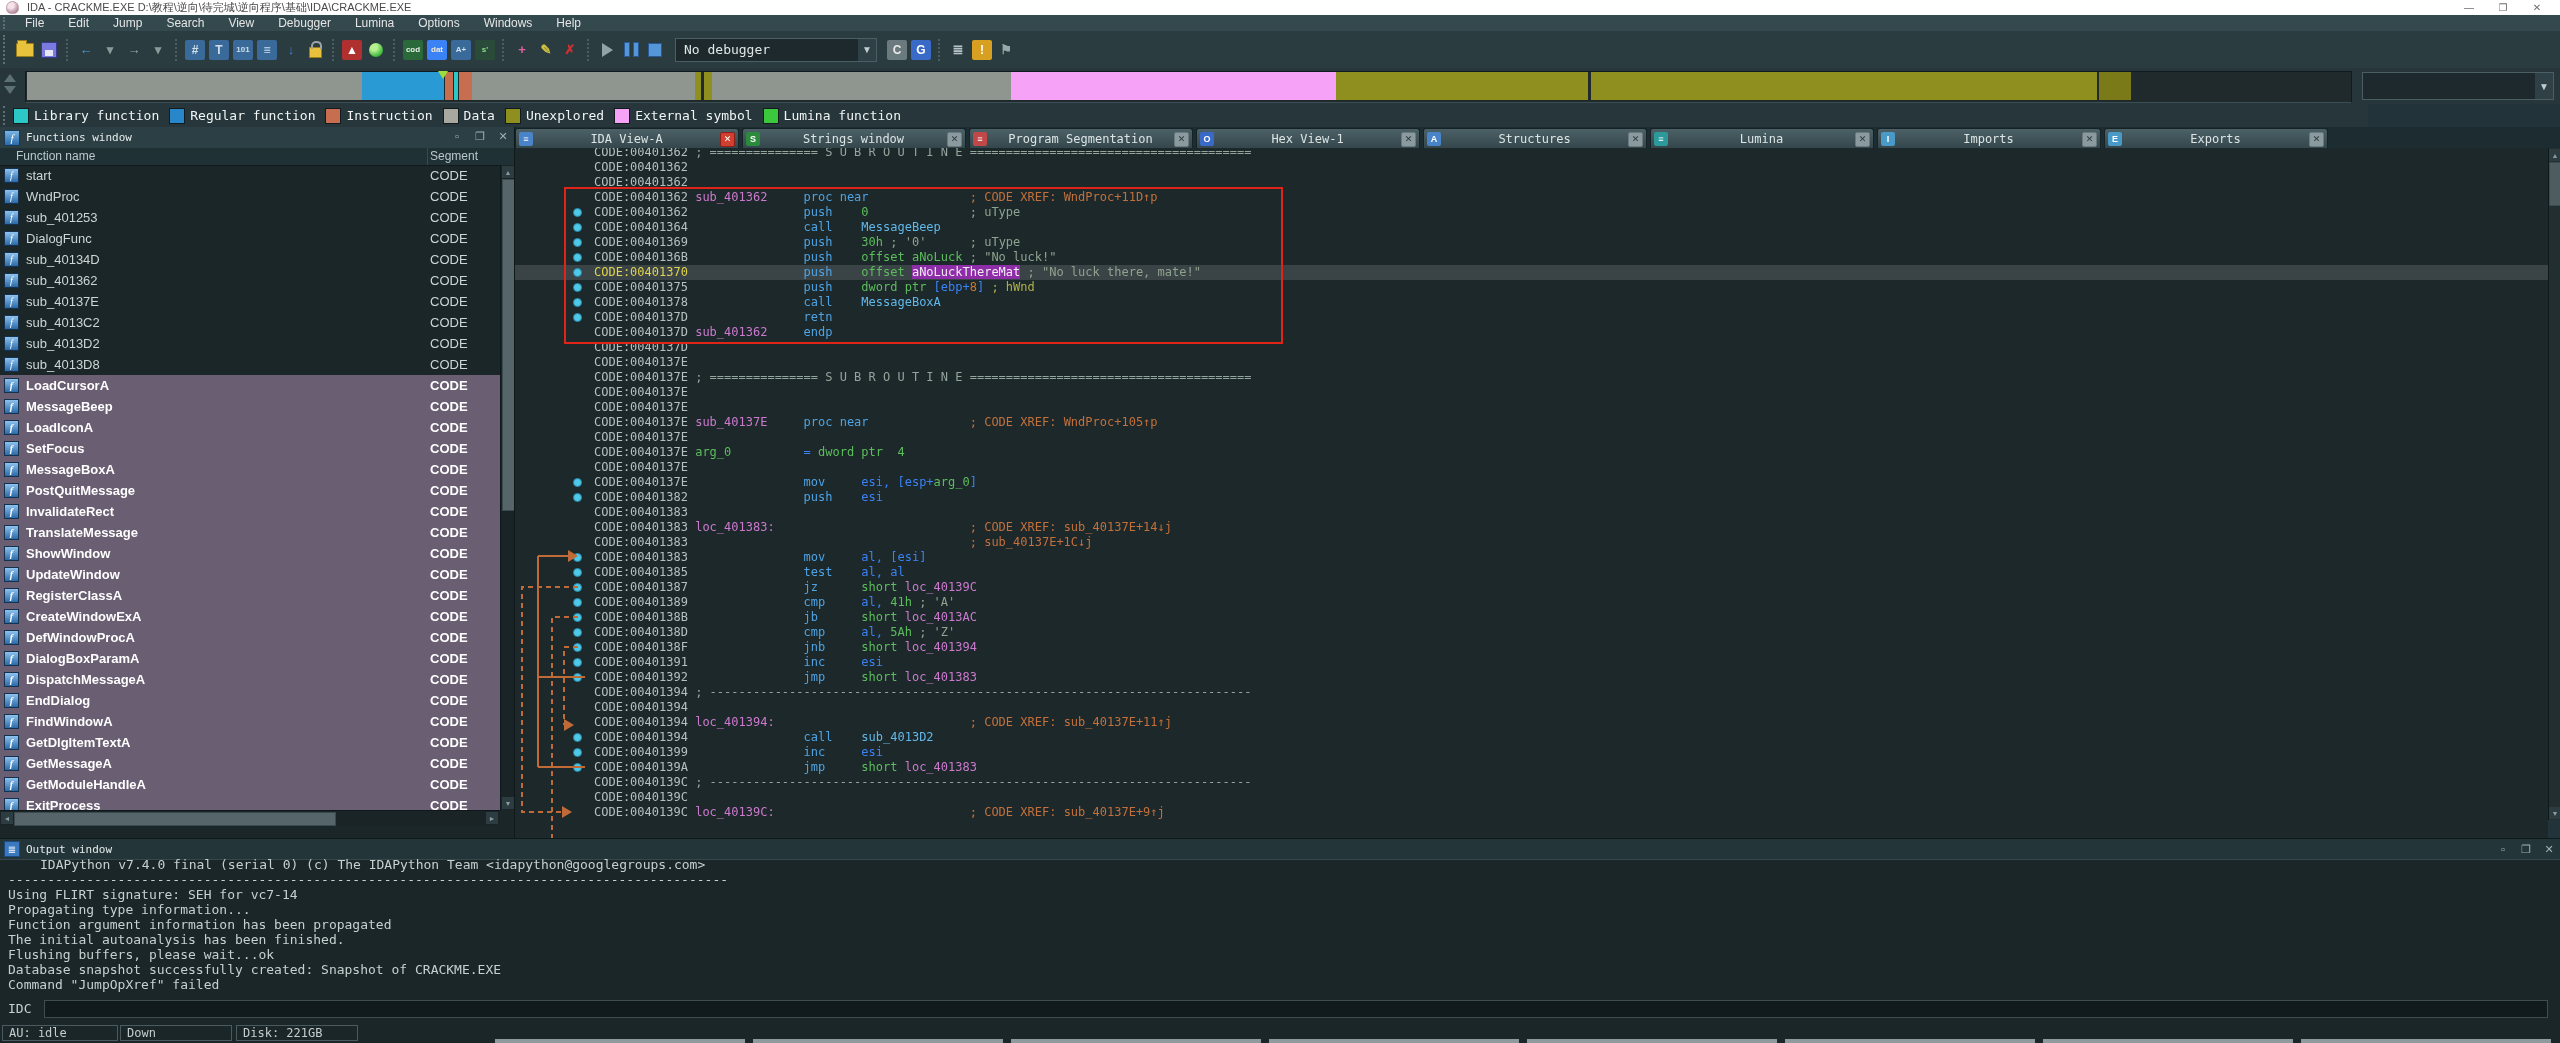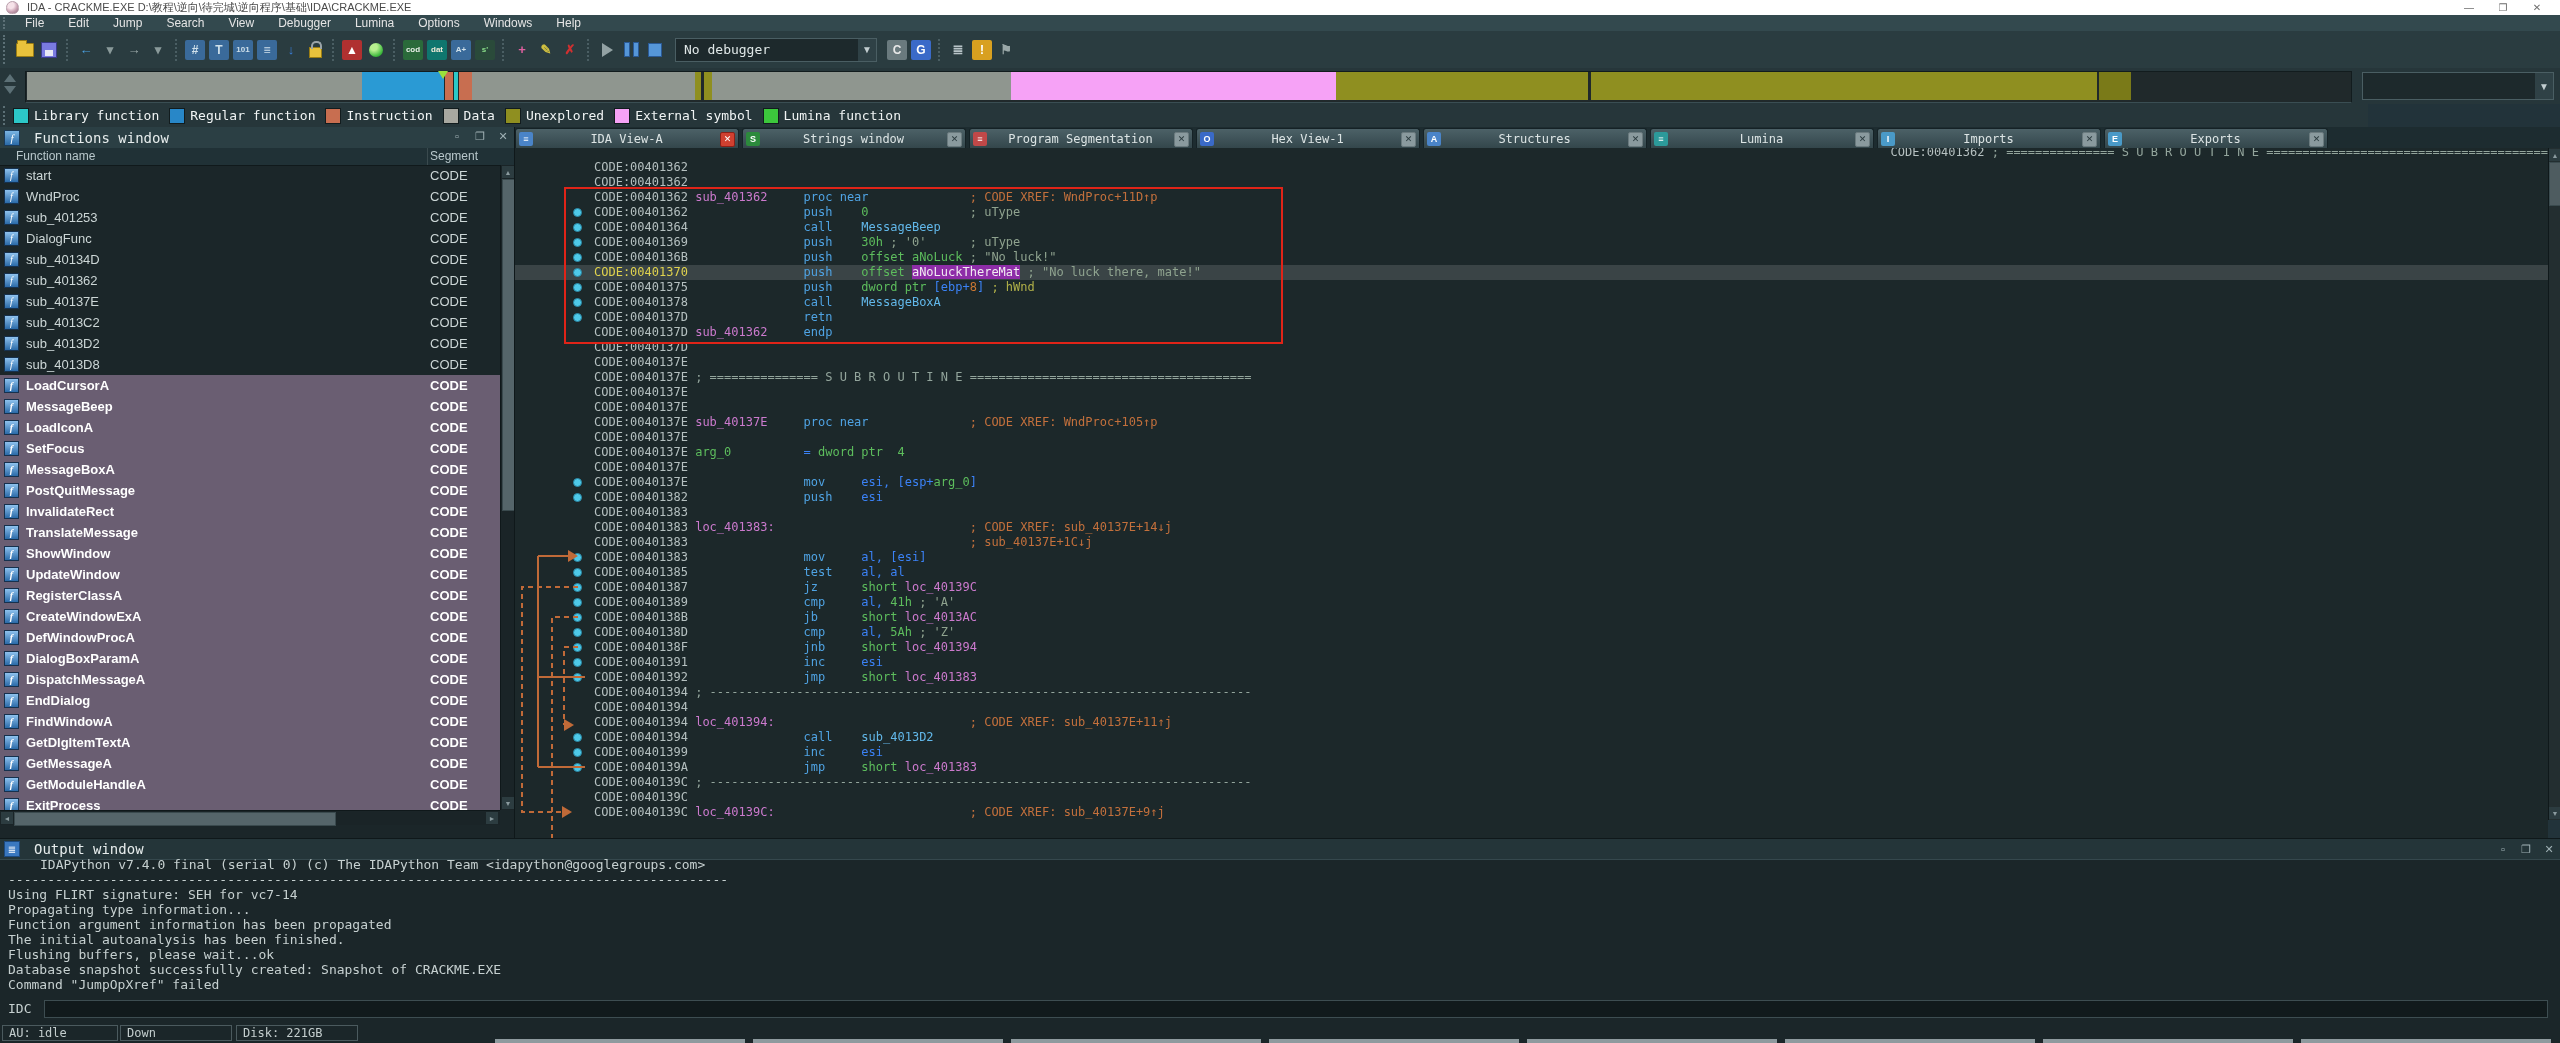--- a/index.html
+++ b/index.html
@@ -56,21 +56,21 @@
           border-bottom:1px solid #1a282c;}
   .lg-item{display:flex;align-items:center;margin-right:4px;}
   .lg-swatch{width:14px;height:14px;border:1px solid #121c1e;margin-right:5px;}
   .lg-label{font-family:"DejaVu Sans Mono",monospace;font-size:13px;color:#f0f4f4;margin-right:6px;}
   
   #tabrow{left:0;top:127px;width:2560px;height:21px;background:#1d2c30;border-bottom:1px solid #0f181a;}
   #func-titlebar{position:absolute;left:0;top:0;width:514px;height:21px;background:#2b3f44;display:flex;align-items:center;border-right:1px solid #0f181a;}
   .panel-ico{width:14px;height:14px;margin:0 6px 0 4px;background:linear-gradient(#7ab4e4,#2a6aa8);
              border:1px solid #1a3a5a;color:#fff;font-size:11px;font-style:italic;font-family:"Liberation Serif",serif;
              display:flex;align-items:center;justify-content:center;}
-  .panel-title{font-family:"DejaVu Sans Mono",monospace;font-size:14px;color:#e6ecec;margin-left:8px;}
+  .panel-title{font-family:"DejaVu Sans Mono",monospace;font-size:11px;color:#e6ecec;}
   .panel-btns{position:absolute;right:4px;top:2px;display:flex;gap:9px;}
   .pbtn{width:14px;height:14px;color:#9fb0b4;font-size:11px;display:flex;align-items:center;justify-content:center;}
   .tab{position:absolute;top:1px;height:20px;background:linear-gradient(#4c6167,#32454a);
        border:1px solid #152226;border-bottom:none;border-radius:3px 3px 0 0;display:flex;align-items:center;}
   .tab-ico{width:14px;height:14px;margin-left:3px;border-radius:2px;color:#fff;font-size:9px;font-weight:bold;
            display:flex;align-items:center;justify-content:center;}
   .tab-label{flex:1;text-align:center;font-family:"DejaVu Sans Mono",monospace;font-size:12px;color:#dce4e4;}
   .tab-x{width:13px;height:13px;margin-right:3px;border:1px solid #6a7a7e;background:#8a9a9e;color:#2a3a3e;
          font-size:9px;display:flex;align-items:center;justify-content:center;border-radius:2px;}
   .tab-x.red{background:#d04030;border-color:#8a2018;color:#fff;}
@@ -175,21 +175,21 @@
       <div class="tbico">
         <div class="ico-lock"></div>
       </div>
       <div class="tb-sep"></div>
       <div class="tbico" style="color: rgb(255, 255, 255); background: rgb(176, 48, 48); font-size: 12px;">▲</div>
       <div class="tbico">
         <div class="ico-orb"></div>
       </div>
       <div class="tb-sep"></div>
       <div class="tbico" style="color: rgb(232, 240, 232); background: rgb(42, 106, 58); font-size: 8px;">cod</div>
-      <div class="tbico" style="color: rgb(240, 234, 216); background: #0f766e; font-size: 8px;">dat</div>
+      <div class="tbico" style="color: rgb(240, 234, 216); background: #3b82f6; font-size: 8px;">dat</div>
       <div class="tbico" style="color: rgb(207, 224, 234); background: rgb(58, 106, 154); font-size: 8px;">A+</div>
       <div class="tbico" style="color: rgb(138, 224, 138); background: rgb(42, 74, 58); font-size: 8px;">s'</div>
       <div class="tb-sep"></div>
       <div class="tbico" style="color: rgb(224, 96, 160);">+</div>
       <div class="tbico" style="color: rgb(208, 192, 64);">✎</div>
       <div class="tbico" style="color: rgb(208, 48, 48);">✗</div>
       <div class="tb-sep"></div>
       <div class="tbico">
         <div class="ico-play"></div>
       </div>
@@ -507,21 +507,21 @@
         <path stroke-dasharray="5,4" d="M63,469 H37 V696"></path>
         <path stroke-dasharray="5,4" d="M63,499 H49 V577 H49"></path>
       </g>
       <g fill="#c06a38">
         <polygon points="53,402 63,408 53,414"></polygon>
         <polygon points="47,658 57,664 47,670"></polygon>
         <polygon points="49,571 59,577 49,583"></polygon>
       </g>
     </svg>
     <div id="dlines">
-        <div class="dl" style="top: -3px; text-align: right;"><span class="tk-a">CODE:00401362 </span><span class="tk-s">; =============== S U B R O U T I N E =======================================</span></div>
+        <div class="dl" style="top: -3px;"><span class="tk-a">CODE:00401362 </span><span class="tk-s">; =============== S U B R O U T I N E =======================================</span></div>
         <div class="dl" style="top: 12px;"><span class="tk-a">CODE:00401362</span></div>
         <div class="dl" style="top: 27px;"><span class="tk-a">CODE:00401362</span></div>
         <div class="dl" style="top: 42px;"><span class="tk-a">CODE:00401362 </span><span class="tk-n">sub_401362</span><span class="tk-r">     </span><span class="tk-m">proc near</span><span class="tk-r">              </span><span class="tk-x">; CODE XREF: WndProc+11D↑p</span></div>
         <div class="dl" style="top: 57px;"><div class="bp-dot"></div><span class="tk-a">CODE:00401362 </span><span class="tk-r">               </span><span class="tk-m">push    </span><span class="tk-g">0</span><span class="tk-r">              </span><span class="tk-c">; uType</span></div>
         <div class="dl" style="top: 72px;"><div class="bp-dot"></div><span class="tk-a">CODE:00401364 </span><span class="tk-r">               </span><span class="tk-m">call    </span><span class="tk-f">MessageBeep</span></div>
         <div class="dl" style="top: 87px;"><div class="bp-dot"></div><span class="tk-a">CODE:00401369 </span><span class="tk-r">               </span><span class="tk-m">push    </span><span class="tk-g">30h</span><span class="tk-c"> ; '0'</span><span class="tk-r">      </span><span class="tk-c">; uType</span></div>
         <div class="dl" style="top: 102px;"><div class="bp-dot"></div><span class="tk-a">CODE:0040136B </span><span class="tk-r">               </span><span class="tk-m">push    </span><span class="tk-k">offset </span><span class="tk-g">aNoLuck</span><span class="tk-r"> </span><span class="tk-c">; "No luck!"</span></div>
         <div class="dl hl" style="top: 117px;"><div class="bp-dot"></div><span class="tk-ah">CODE:00401370 </span><span class="tk-r">               </span><span class="tk-m">push    </span><span class="tk-k">offset </span><span class="tk-hl">aNoLuckThereMat</span><span class="tk-c"> ; "No luck there, mate!"</span></div>
         <div class="dl" style="top: 132px;"><div class="bp-dot"></div><span class="tk-a">CODE:00401375 </span><span class="tk-r">               </span><span class="tk-m">push    </span><span class="tk-k">dword ptr </span><span class="tk-r">[ebp+</span><span class="tk-o">8</span><span class="tk-r">]</span><span class="tk-y"> ; hWnd</span></div>
         <div class="dl" style="top: 147px;"><div class="bp-dot"></div><span class="tk-a">CODE:00401378 </span><span class="tk-r">               </span><span class="tk-m">call    </span><span class="tk-f">MessageBoxA</span></div>

